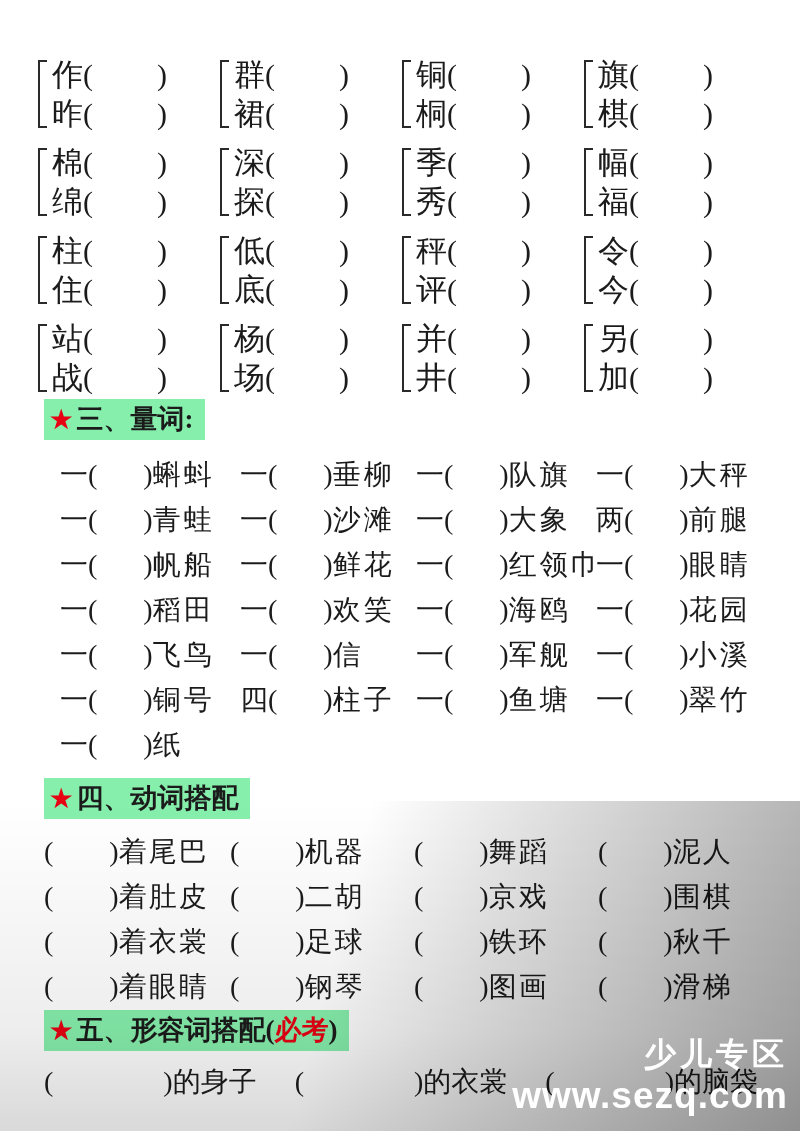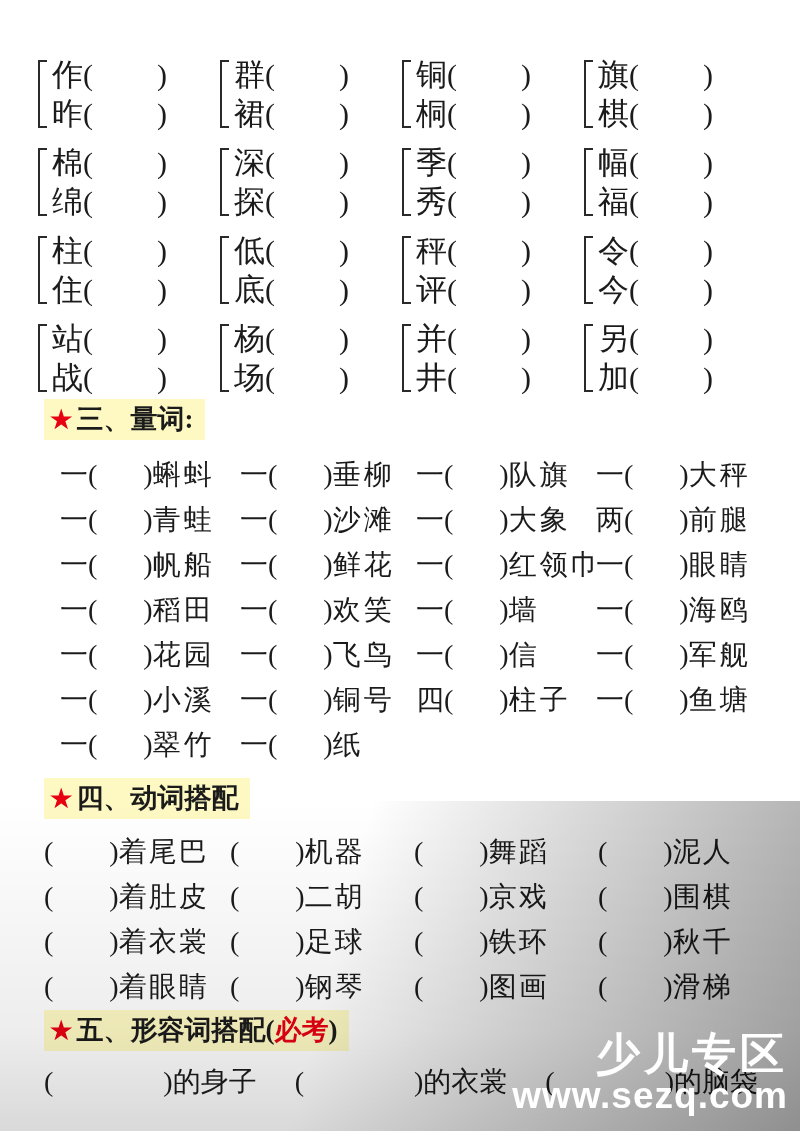--- a/index.html
+++ b/index.html
@@ -28,21 +28,21 @@
     border-bottom:2px solid #2a2a2a;
   }
   .pline { font-size:31px; line-height:39px; white-space:nowrap; }
   .pline .ch { letter-spacing:0; }
   .pp { font-size:30px; }
   .gap1 { display:inline-block; width:64px; }
   
   .hdr {
     margin-left:44px;
     display:inline-block;
-    background:#fef9c3;
+    background:#86efac;
     padding:4px 12px 4px 6px;
     font-size:27px;
     font-weight:600;
     line-height:32px;
     white-space:nowrap;
   }
   .hdr-wrap { margin-top:2px; }
   .star { color:#e60012; font-size:25px; margin-right:4px; }
   .red { color:#e60012; }
   
@@ -80,21 +80,21 @@
     background:
       linear-gradient(to bottom, rgba(0,0,0,0) 0%, rgba(0,0,0,0.07) 70%, rgba(0,0,0,0.15) 100%),
       linear-gradient(104deg, rgba(0,0,0,0) 42%, rgba(0,0,0,0.12) 62%, rgba(0,0,0,0.34) 100%);
   }
   
   .watermark {
     position:absolute; right:12px; bottom:16px; z-index:6;
     text-align:right; color:#ffffff;
     font-family:"Liberation Sans","DejaVu Sans",sans-serif;
   }
-  .wm-brand { font-size:44px; font-weight:bold; letter-spacing:4px; line-height:46px; }
+  .wm-brand { font-size:32px; font-weight:bold; letter-spacing:4px; line-height:46px; }
   .wm-url   { font-size:37px; font-weight:bold; letter-spacing:1px; line-height:38px; }
 </style>
 </head>
 <body>
 
 <div class="page">
 
   <div class="sec1">
 
       <div class="pair">
@@ -223,21 +223,20 @@
       <div class="mw-item"><span class="pre">一</span><span>(</span><span class="gap2"></span><span>)</span><span class="noun">鲜花</span></div>
 
       <div class="mw-item"><span class="pre">一</span><span>(</span><span class="gap2"></span><span>)</span><span class="noun">红领巾</span></div>
 
       <div class="mw-item"><span class="pre">一</span><span>(</span><span class="gap2"></span><span>)</span><span class="noun">眼睛</span></div>
 
       <div class="mw-item"><span class="pre">一</span><span>(</span><span class="gap2"></span><span>)</span><span class="noun">稻田</span></div>
 
       <div class="mw-item"><span class="pre">一</span><span>(</span><span class="gap2"></span><span>)</span><span class="noun">欢笑</span></div>
 
-      <div class="mw-item"><span class="pre">一</span><span>(</span><span class="gap2"></span><span>)</span><span class="noun">墙</span></div>
 
       <div class="mw-item"><span class="pre">一</span><span>(</span><span class="gap2"></span><span>)</span><span class="noun">海鸥</span></div>
 
       <div class="mw-item"><span class="pre">一</span><span>(</span><span class="gap2"></span><span>)</span><span class="noun">花园</span></div>
 
       <div class="mw-item"><span class="pre">一</span><span>(</span><span class="gap2"></span><span>)</span><span class="noun">飞鸟</span></div>
 
       <div class="mw-item"><span class="pre">一</span><span>(</span><span class="gap2"></span><span>)</span><span class="noun">信</span></div>
 
       <div class="mw-item"><span class="pre">一</span><span>(</span><span class="gap2"></span><span>)</span><span class="noun">军舰</span></div>

